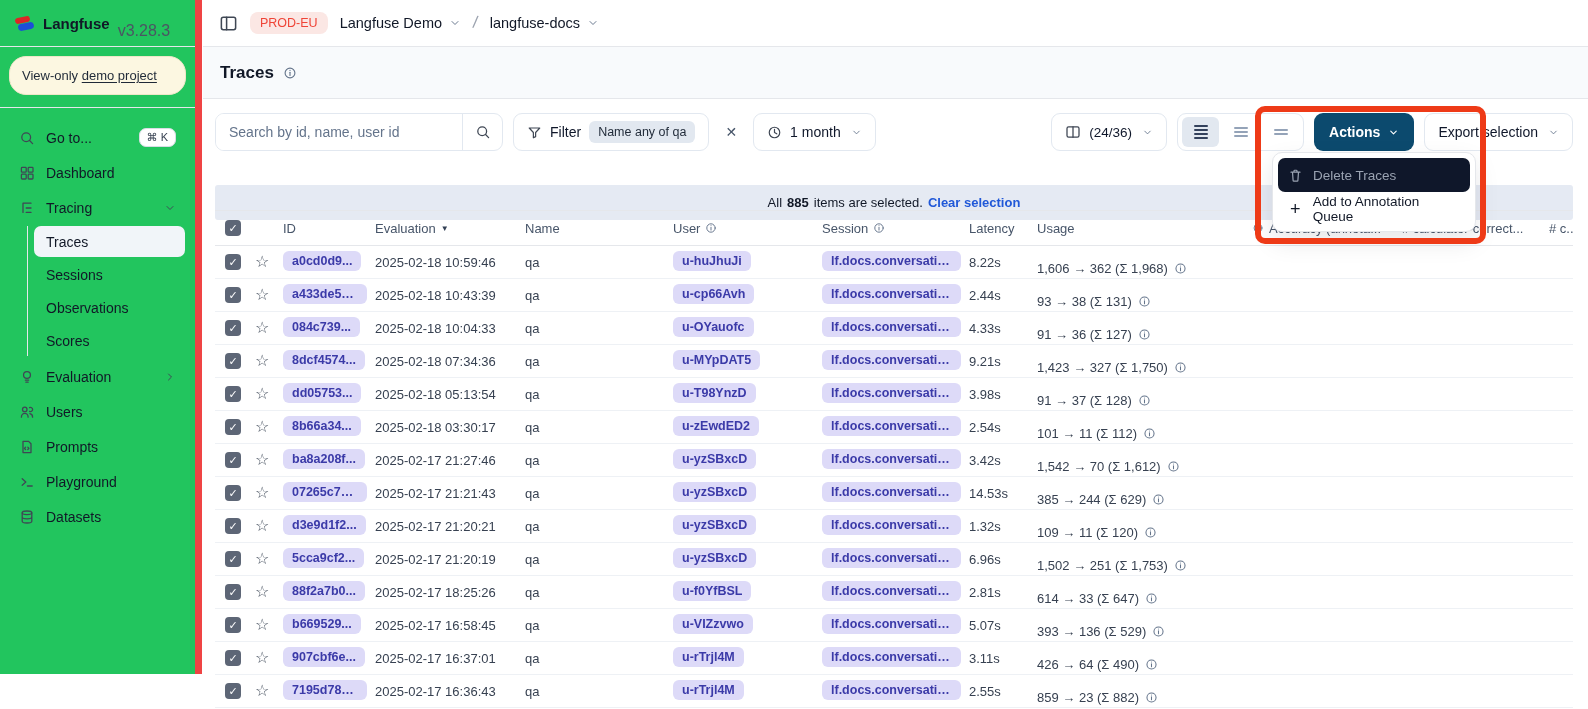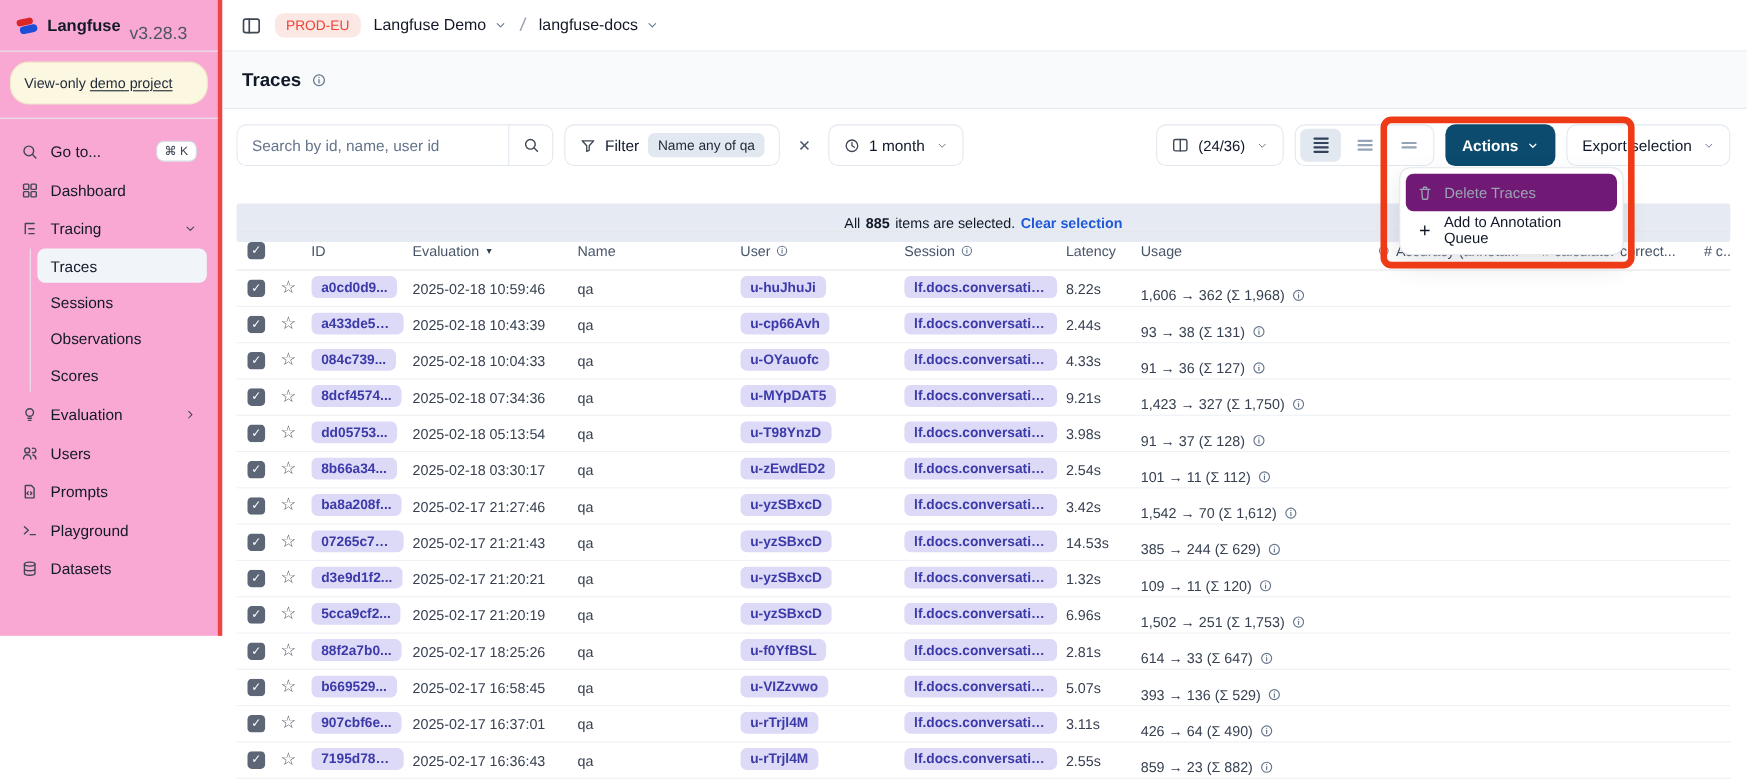--- a/index.html
+++ b/index.html
@@ -3,22 +3,22 @@
 <meta charset="utf-8">
 <style>
   * { margin:0; padding:0; box-sizing:border-box; }
   html,body { width:1588px; height:709px; overflow:hidden; background:#fff;
     font-family:"Liberation Sans", sans-serif; color:#0f172a; }
   svg { display:block; }
   .ico { stroke:#3f4754; fill:none; stroke-width:1.6; stroke-linecap:round; stroke-linejoin:round; }
   .ico-gray { stroke:#64748b; }
 
   
-  .sidebar { position:absolute; left:0; top:0; width:202px; height:578px; background:#f9a8d4;
-    border-right:4px solid #ef4444; z-index:5; }
+  .sidebar { position:absolute; left:0; top:0; width:202px; height:674px; background:#22c55e;
+    border-right:7px solid #ef4444; z-index:5; }
   .brand-row { height:47px; display:flex; align-items:center; gap:8px; padding:0 15px;
     border-bottom:1px solid #e5e7eb; }
   .logo { position:relative; width:20px; height:15px; }
   .logo i { position:absolute; display:block; border-radius:4px; }
   .logo .r { width:15px; height:6px; background:#dc2626; left:0; top:1px; transform:rotate(-12deg); }
   .logo .b { width:16px; height:7px; background:#1d4ed8; left:3px; top:7px; transform:rotate(-12deg); }
   .brand-name { font-size:15px; font-weight:700; color:#111827; }
   .brand-ver { font-size:16px; color:#4b5563;margin-top:16px; }
   .viewonly-wrap { padding:9px 9px 12px 9px; border-bottom:1px solid #e5e7eb; }
   .viewonly { background:#fcf7e1; border:1px solid #efe7c8; border-radius:17px; padding:11px 12px;
@@ -102,21 +102,21 @@
   .usage-cell { display:flex; align-items:center; gap:6px;margin-top:12px; }
 
   .info-svg { flex:none; }
 
   
   .menu { position:absolute; left:1272px; top:152px; width:204px; background:#fff;
     border:1px solid #e5e7eb; border-radius:10px; box-shadow:0 10px 24px rgba(15,23,42,.10);
     padding:5px; z-index:40; }
   .menu-item { height:34px; display:flex; align-items:center; gap:10px; padding:0 10px;
     border-radius:7px; font-size:13.5px; cursor:pointer; }
-  .menu-item.disabled { background:#701a75; color:#9aa3b2; }
+  .menu-item.disabled { background:#0f172a; color:#9aa3b2; }
   .menu-item.normal { color:#111827; }
   .plus-g { font-size:18px; font-weight:400; color:#111827; width:15px; text-align:center; }
 
   
   .annotation { position:absolute; left:1255px; top:106px; width:231px; height:138px;
     border:6px solid #ee3a17; border-radius:10px; z-index:60; pointer-events:none; }
 </style>
 </head>
 <body>
 

